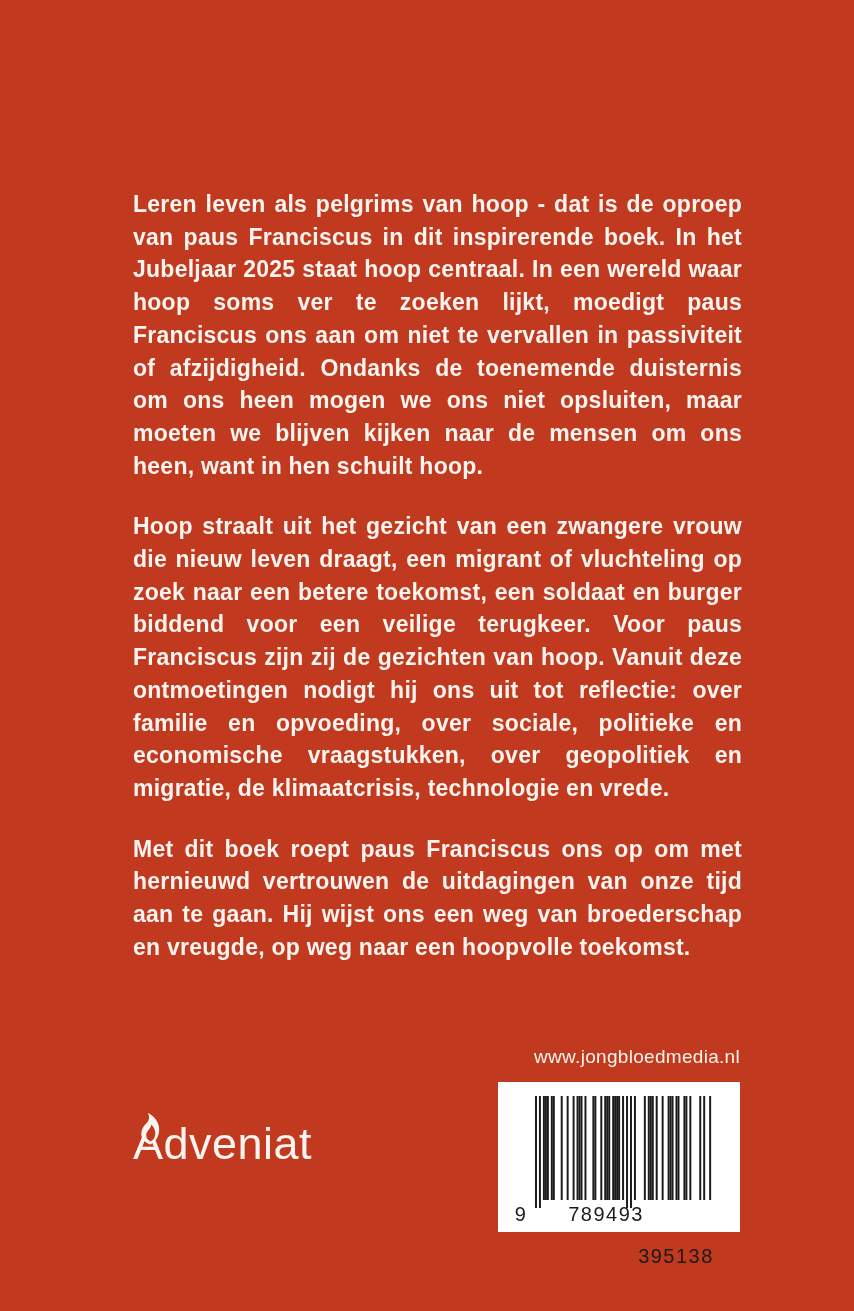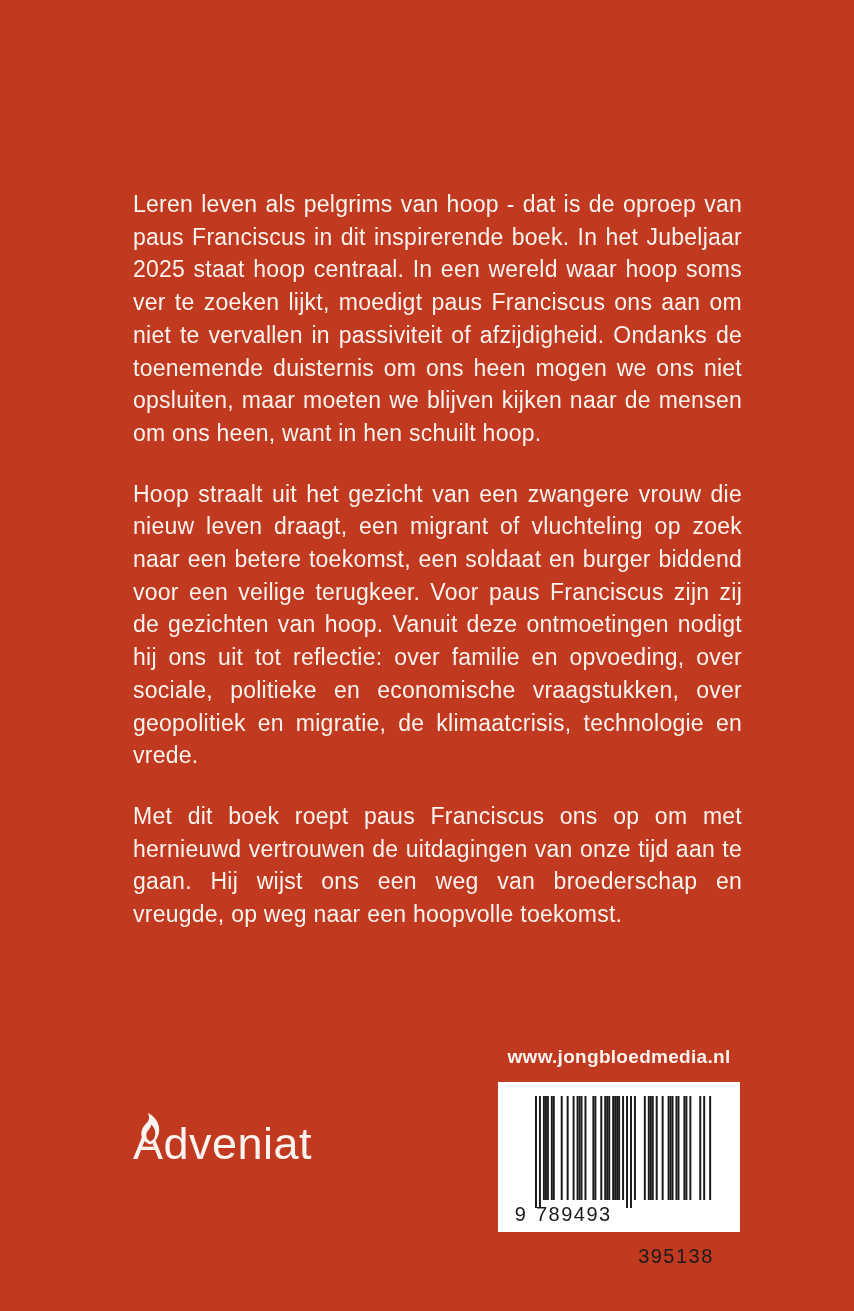--- a/index.html
+++ b/index.html
@@ -20,53 +20,52 @@
   
   .book-text{
     position:absolute;
     left:133px; top:188px; width:609px;
     color:var(--text);
     font-size:23px;
     line-height:32.7px;
     letter-spacing:0.25px;
     text-align:justify;
   }
-  .book-text p{ margin:0 0 28px 0; }
+  .book-text p{ margin:0 0 28px 0;font-weight:bold; }
   .book-text p:last-child{ margin-bottom:11px; }
 
   
   .website{
     position:absolute;
     left:498px; top:1046px; width:242px;
-    text-align:center;
+    text-align:right;
     color:var(--text);
     font-size:19px;
     letter-spacing:0.3px;
-    font-weight:bold;
   }
 
   
   .barcode-panel{
     position:absolute;
     left:498px; top:1082px;
     width:242px; height:150px;
     background:var(--panel);
   }
   .barcode-panel svg{ position:absolute; left:37px; top:14px; display:block; }
   .barcode-digits span{
     position:absolute;
     top:122px;
     font-size:20px;
     line-height:20px;
     letter-spacing:1.5px;
     color:var(--barcode);
     font-family:"Liberation Sans", sans-serif;
   }
   .bd-first{ left:10px; width:26px; text-align:center; }
-  .bd-left { left:38px; width:92px; text-align:left; }
+  .bd-left { left:54px; width:92px; text-align:right; }
   .bd-right{ left:132px; width:92px; text-align:center;margin-top:42px; }
 
   
   .logo{
     position:absolute;
     left:133px; top:1121px;
     color:var(--text);
   }
   .logo-wordmark{
     font-size:45px;

